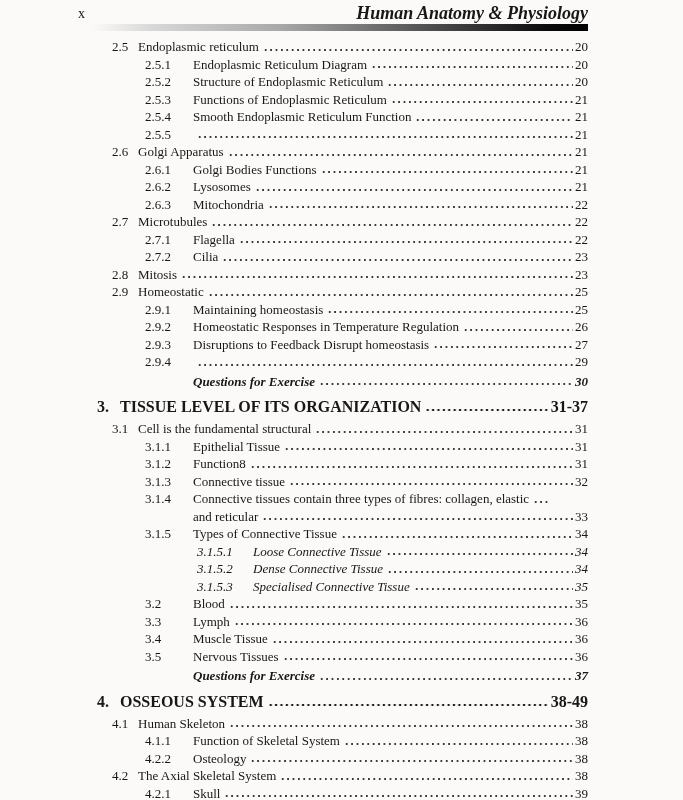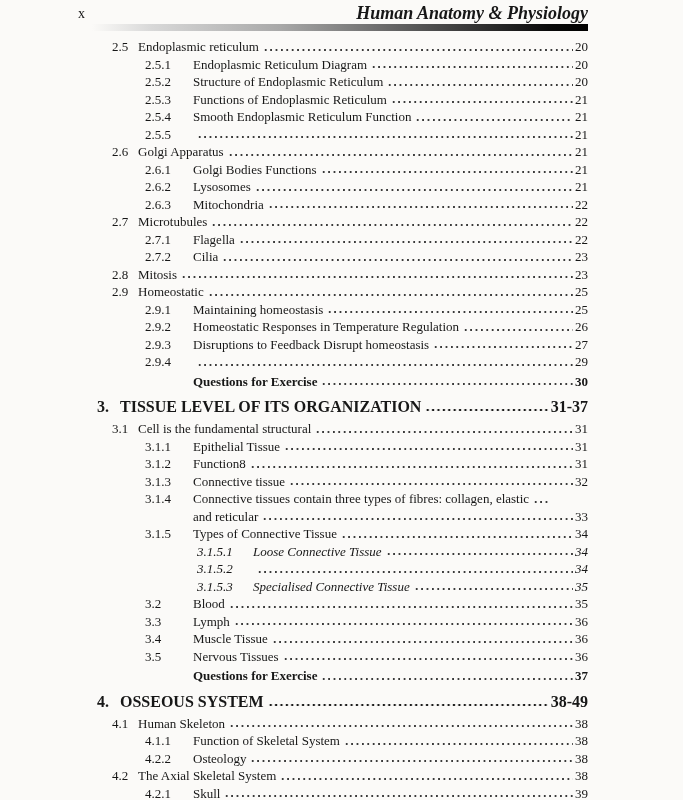--- a/index.html
+++ b/index.html
@@ -58,21 +58,21 @@
   .chapter .dots { background-image: radial-gradient(circle, #1c1c1c 1.2px, rgba(0,0,0,0) 1.5px); }
 
   .l2 { }
   .l2 .num { width: 26px; padding-left: 34px; box-sizing: content-box; }
 
   .l3 .num, .l2b .num { width: 48px; padding-left: 67px; box-sizing: content-box; }
 
   .l4 { font-style: italic; }
   .l4 .num { width: 56px; padding-left: 119px; box-sizing: content-box; }
 
-  .questions { font-weight: bold; margin: 2px 0 1px; }
+  .questions { font-weight: bold; font-style: italic; margin: 2px 0 1px; }
   .questions .title, .l3cont .title { padding-left: 115px; }
 
   .chapter .num { padding-left: 19px; box-sizing: content-box; width: 23px; }
   .nopage .dots { flex: 0 0 15px; }
 </style>
 </head>
 <body>
 
 <div class="page">
   <div class="content">
@@ -249,20 +249,21 @@
     <span class="pg">34</span>
   </div>
         <div class="row l4">
     <span class="num">3.1.5.1</span>
     <span class="title">Loose Connective Tissue</span>
     <span class="dots"></span>
     <span class="pg">34</span>
   </div>
         <div class="row l4">
     <span class="num">3.1.5.2</span>
+    <span class="title">Dense Connective Tissue</span>
     <span class="dots"></span>
     <span class="pg">34</span>
   </div>
         <div class="row l4">
     <span class="num">3.1.5.3</span>
     <span class="title">Specialised Connective Tissue</span>
     <span class="dots"></span>
     <span class="pg">35</span>
   </div>
         <div class="row l2b">

